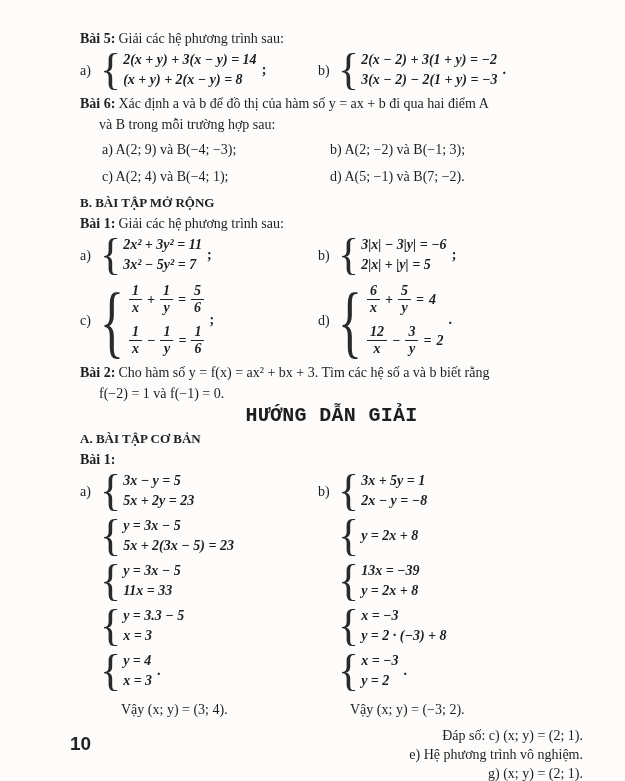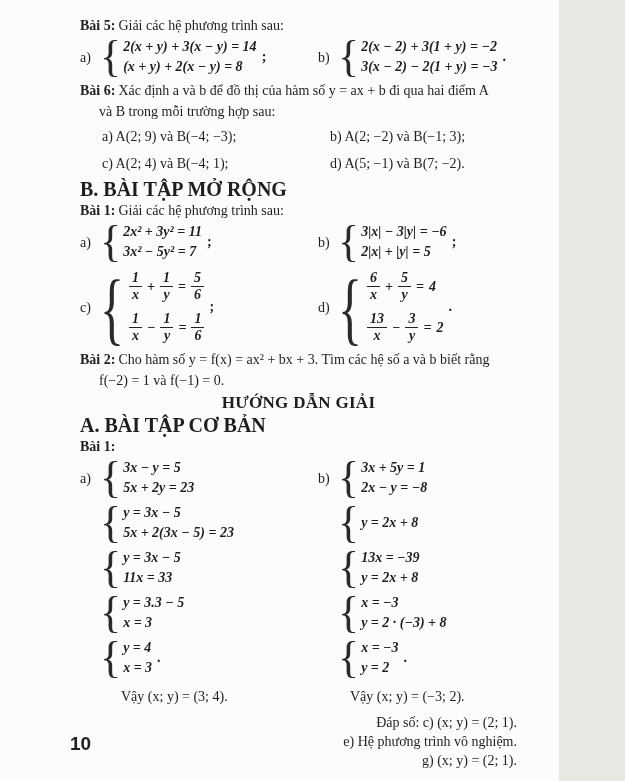--- a/index.html
+++ b/index.html
@@ -1,30 +1,30 @@
 <!DOCTYPE html>
 <html><head>
 <meta charset="utf-8">
 <style>
   html,body{margin:0;padding:0;background:#e9e7e2;}
   .page{
     position:relative;
-    width:559px;height:781px;
+    width:625px;height:781px;
     background:#fdfcfa;
     font-family:"Liberation Serif",serif;
     font-size:14px;color:#1e1e1e;
     box-sizing:border-box;
-    padding:16px 42px 0 80px;
+    padding:29px 42px 0 80px;
     overflow:hidden;
   }
   .para{margin:0 0 2px;line-height:19px;}
   .lead{font-weight:bold;margin-right:3px;}
   .cont{padding-left:19px;}
-  .heading{font-weight:bold;margin:3px 0 2px;line-height:19px;font-size:20px;}
-  .center-heading{text-align:center;font-weight:bold;font-size:17px;margin:3px 0 2px;line-height:20px;letter-spacing:.3px;}
+  .heading{font-weight:bold;margin:3px 0 2px;line-height:19px;font-size:13px;}
+  .center-heading{text-align:center;font-weight:bold;font-size:20px;margin:3px 0 2px;line-height:20px;letter-spacing:.3px;font-family:Liberation Mono, monospace;}
   .row{display:flex;align-items:flex-start;}
   .cell{box-sizing:border-box;}
   .cell.left{width:238px;flex:0 0 238px;}
   .cell.right{flex:1;}
   .indent1{padding-left:18px;}
   .line{line-height:19px;margin:4px;}
   .sys{display:flex;align-items:center;}
   .sys-label{width:20px;flex:0 0 20px;line-height:19px;}
   .brace{display:inline-block;font-weight:400;color:#2a2a2a;transform-origin:50% 50%;}
   .b2{font-size:44px;line-height:40px;transform:scaleY(1.02);margin-right:2px;}
@@ -173,21 +173,21 @@
             <span class="fop">+</span>
             <span class="frac">
                 <span class="fn">5</span>
                 <span class="fd">y</span>
               </span>
             <span class="fop">=</span>
             <span class="rhs">4</span>
           </div>
           <div class="fline">
             <span class="frac">
-                <span class="fn">13</span>
+                <span class="fn">12</span>
                 <span class="fd">x</span>
               </span>
             <span class="fop">−</span>
             <span class="frac">
                 <span class="fn">3</span>
                 <span class="fd">y</span>
               </span>
             <span class="fop">=</span>
             <span class="rhs">2</span>
           </div>

